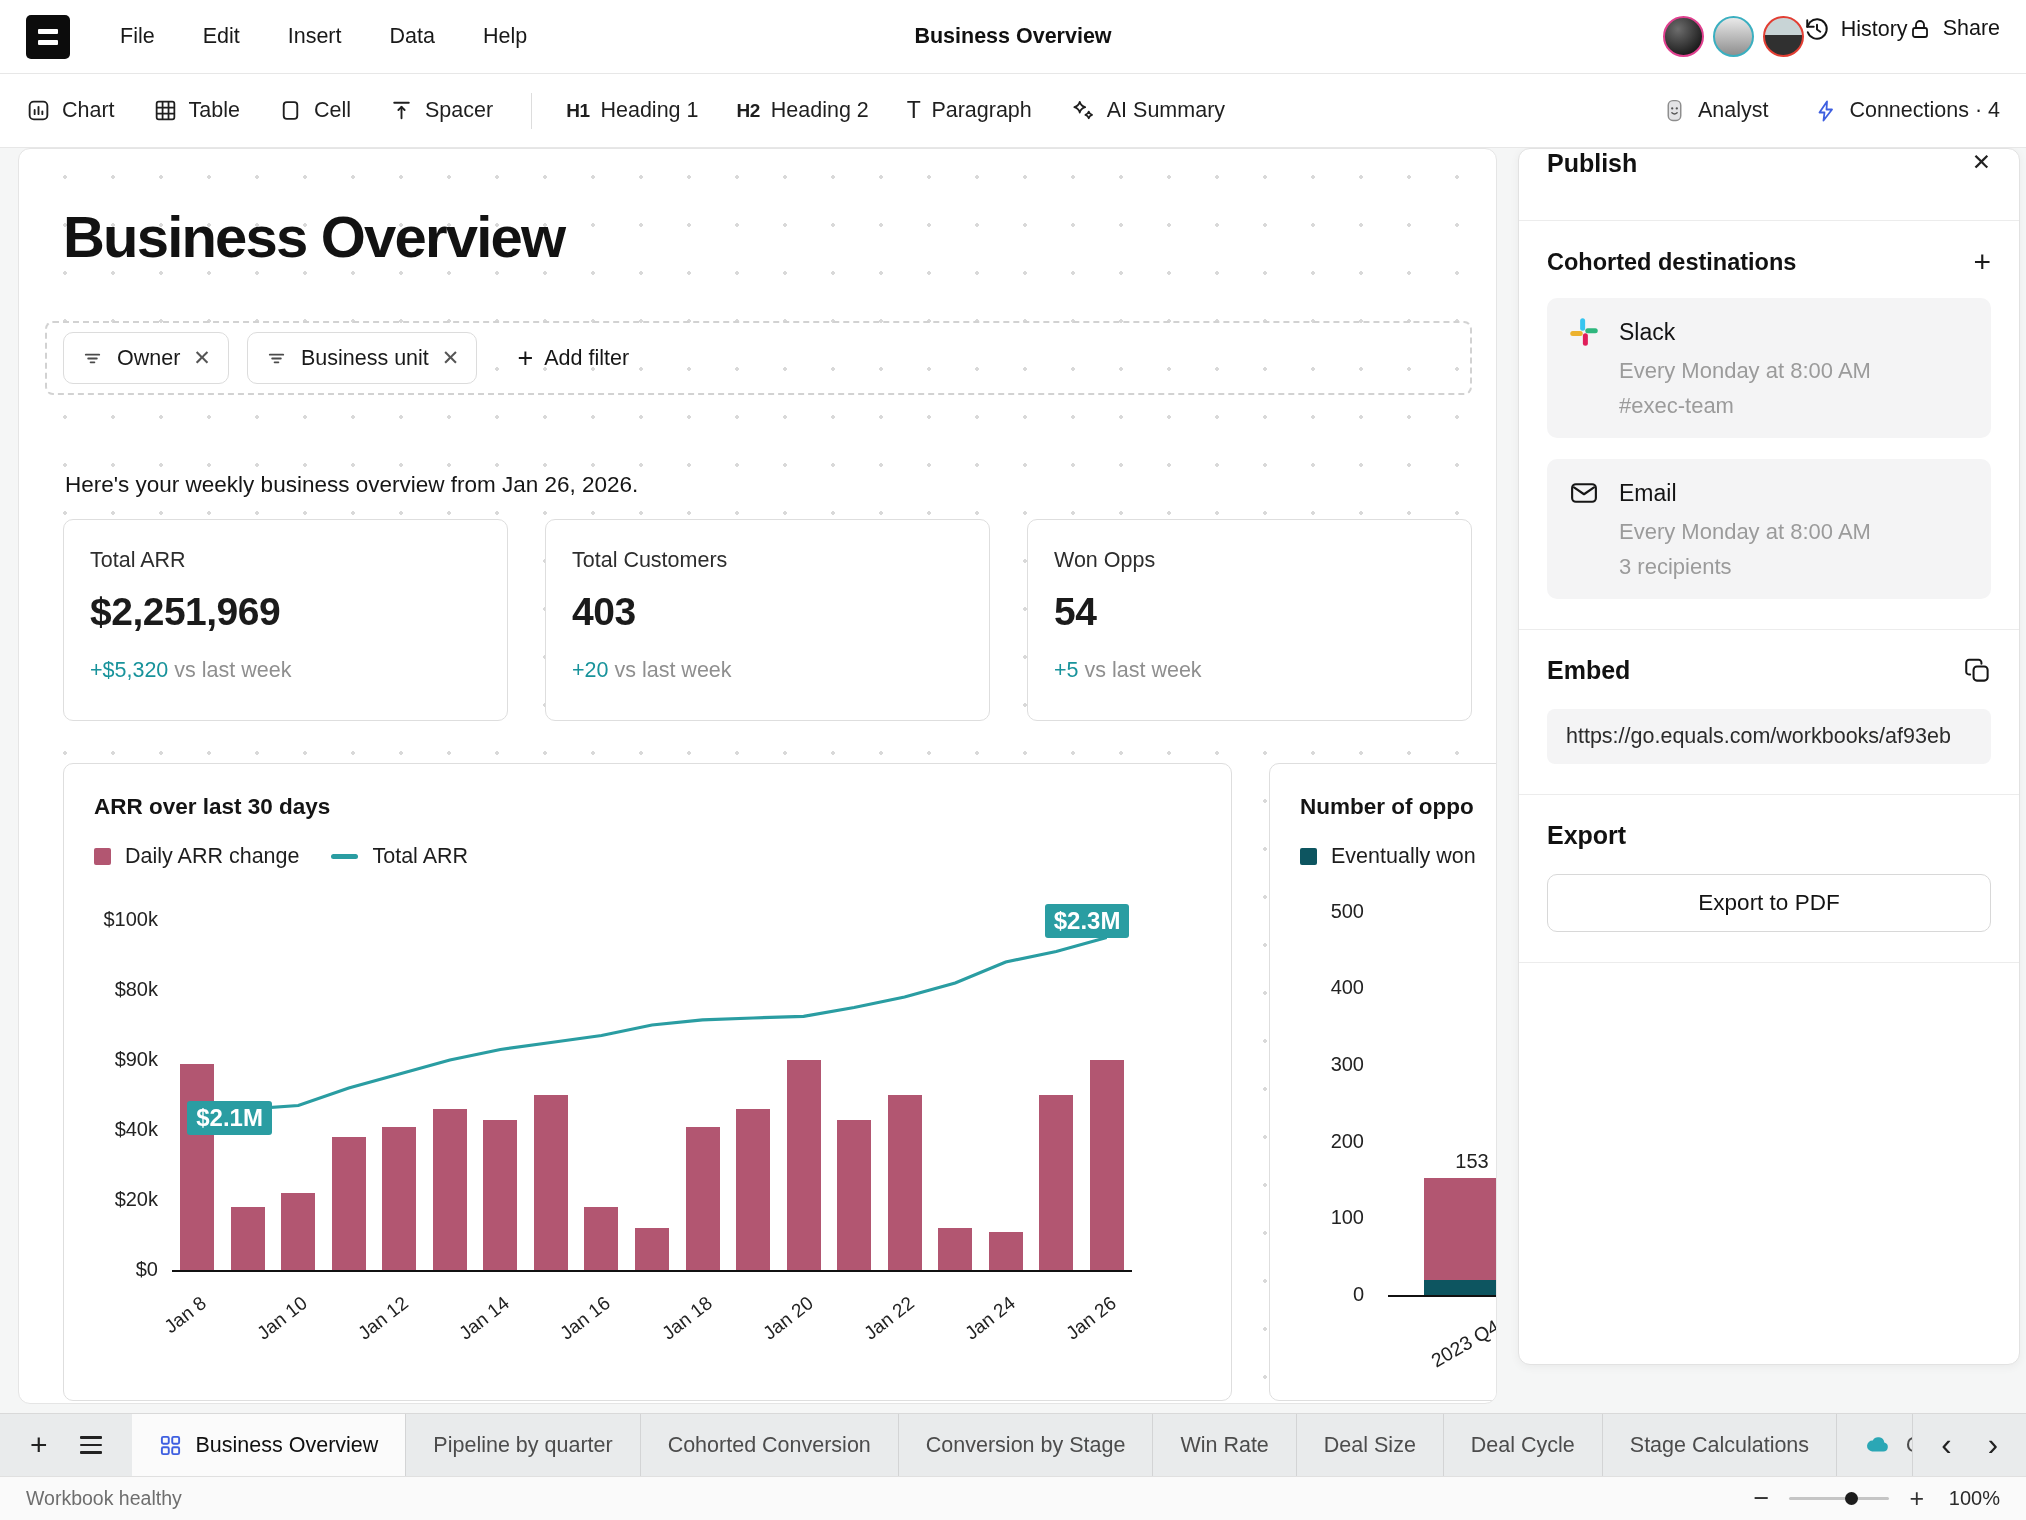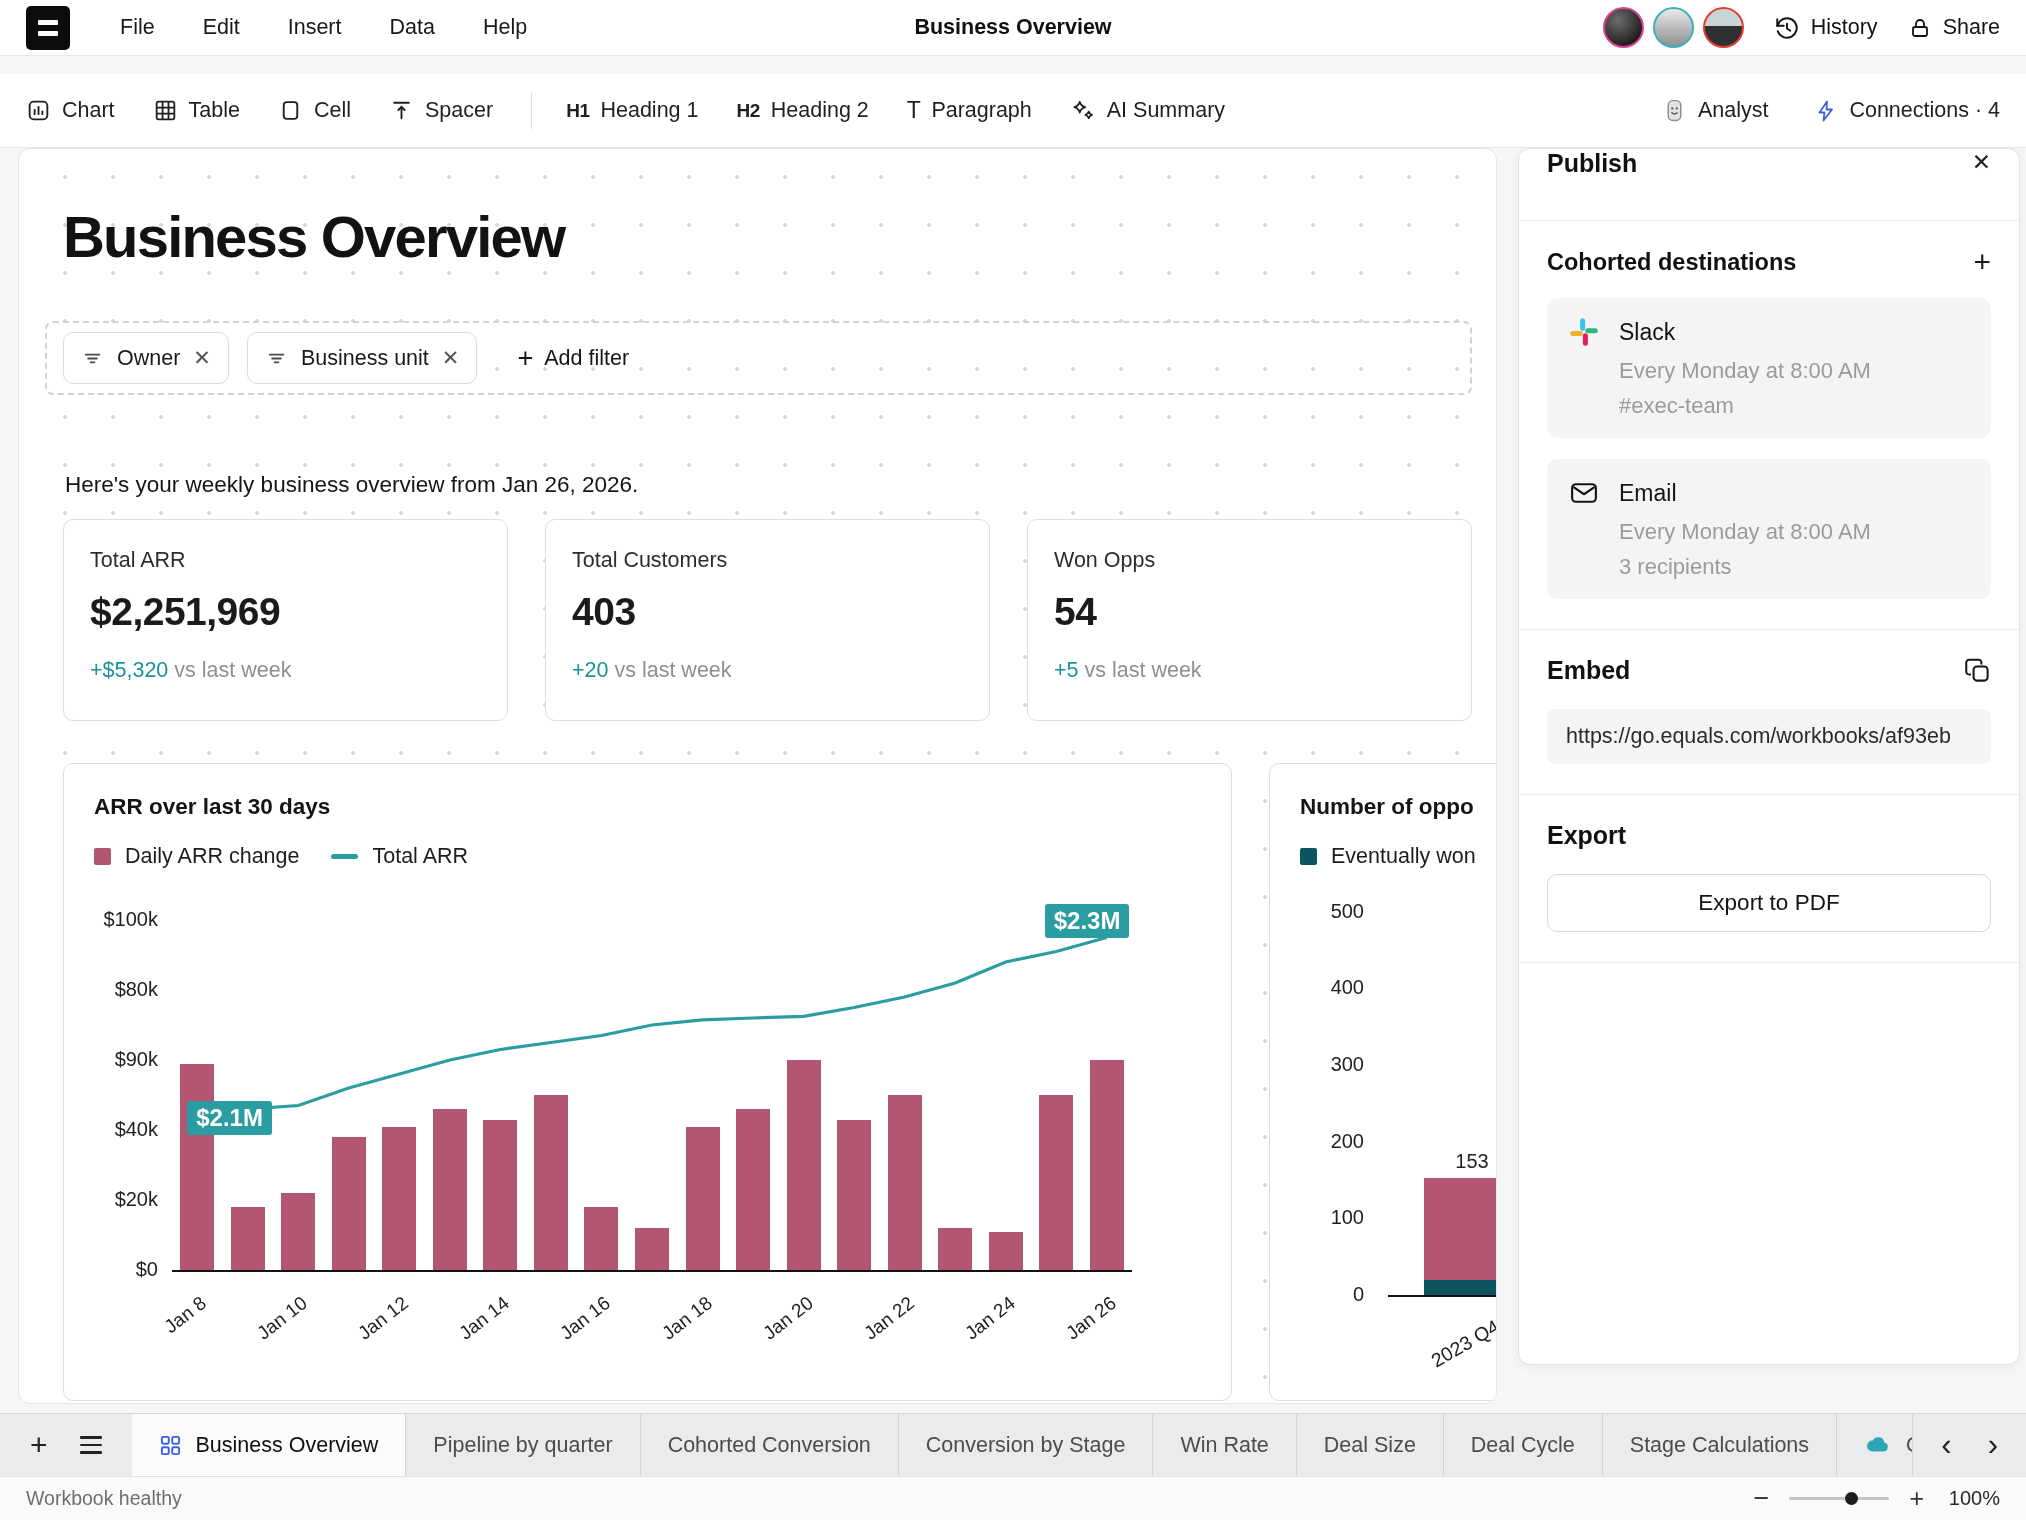--- a/index.html
+++ b/index.html
@@ -1,28 +1,28 @@
 <!DOCTYPE html>
 <html><head>
 <meta charset="utf-8">
 <style>
   * { margin:0; padding:0; box-sizing:border-box; }
   html,body { width:2026px; height:1520px; }
   body { font-family:"Liberation Sans","DejaVu Sans",sans-serif; color:#1c1c1c; background:#fff; overflow:hidden; }
   .app { position:relative; width:2026px; height:1520px; background:#f5f6f6; }
 
   
-  .menubar { position:absolute; top:0; left:0; width:100%; height:56px; background:#fff;
+  .menubar { position:absolute; top:0; left:0; width:100%; height:74px; background:#fff;
              border-bottom:1px solid #e7e7e7; display:flex; align-items:center; padding:0 26px; z-index:30; }
   .logo { width:44px; height:44px; background:#0c0c0c; border-radius:5px; display:flex; flex-direction:column;
           align-items:center; justify-content:center; gap:6px; flex:0 0 auto; }
   .logo i { display:block; width:20px; height:5px; background:#fff; border-radius:1px; }
   .menus { display:flex; gap:48px; margin-left:50px; font-size:21.5px; color:#191919; }
   .doc-title { position:absolute; left:50%; transform:translateX(-50%); font-size:21.5px; font-weight:700; color:#111; }
-  .mb-right { margin-left:auto; display:flex; align-items:center; gap:30px; }
+  .mb-right { margin-left:auto; display:flex; align-items:flex-start; }
   .avatars { display:flex; gap:9px; }
   .avatar { width:41px; height:41px; border-radius:50%; border:2.5px solid; }
   .avatar.a1 { border-color:#e0408f; background:radial-gradient(circle at 35% 30%, #6d6d6d, #1d1d1d 75%); }
   .avatar.a2 { border-color:#3aafc0; background:linear-gradient(180deg,#e9e9e9,#8f8f8f); }
   .avatar.a3 { border-color:#e23e33; background:linear-gradient(180deg,#c8d4d6 46%,#303030 46%); }
   .iconbtn { display:flex; align-items:center; gap:11px; font-size:21.5px; color:#141414; }
   svg.ic { display:block; }
 
   
   .toolbar { position:absolute; top:74px; left:0; width:100%; height:74px; background:#fff;

